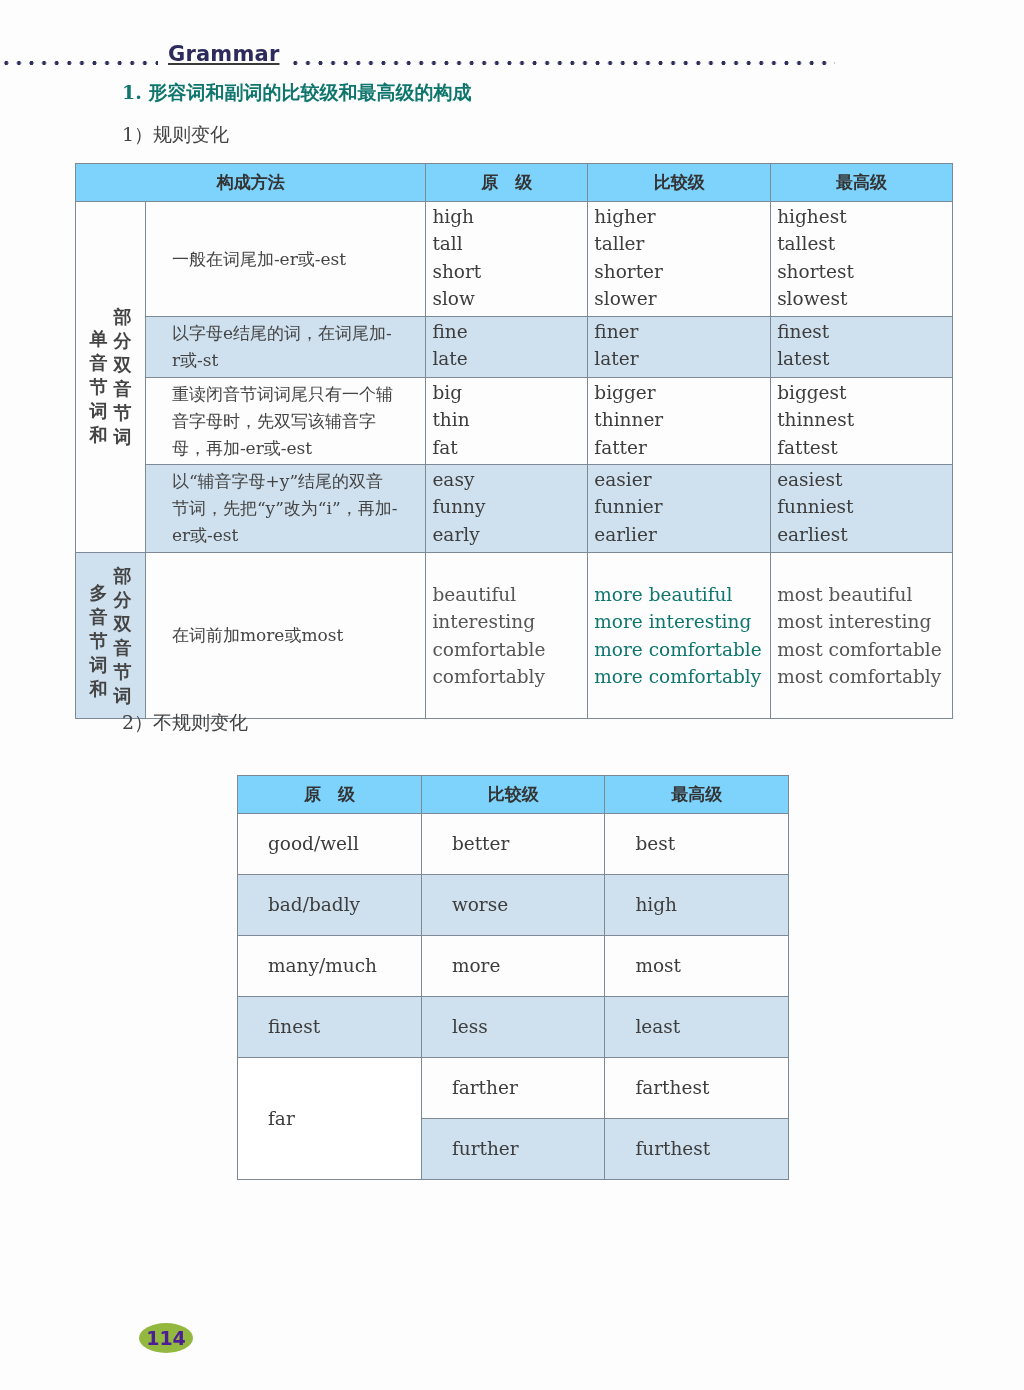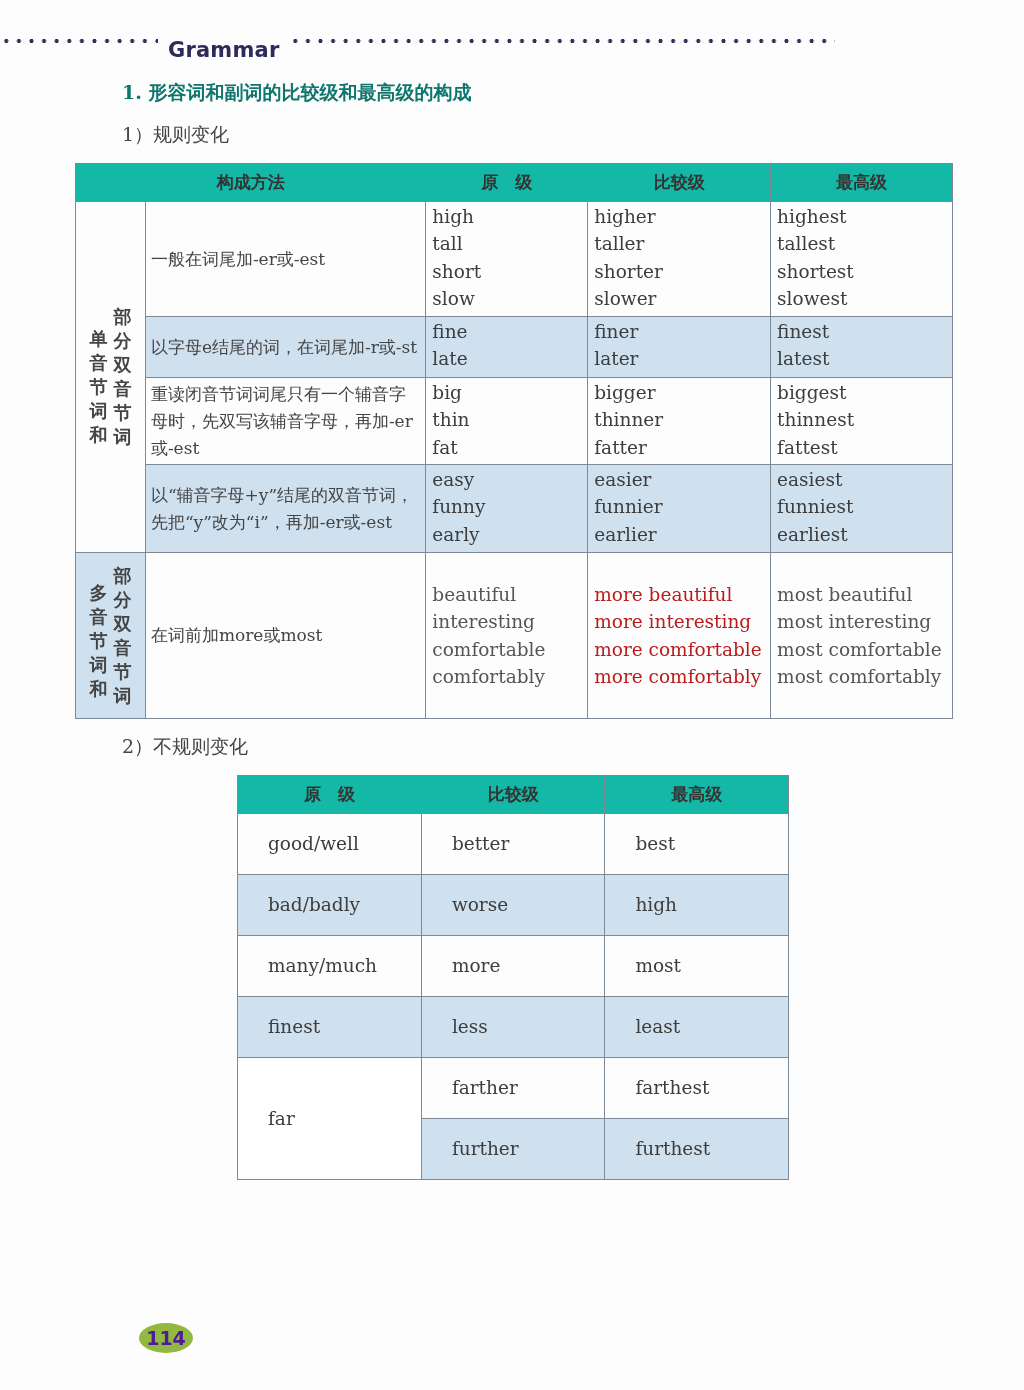--- a/index.html
+++ b/index.html
@@ -3,40 +3,40 @@
 <meta charset="utf-8">
 <style>
   * { box-sizing: border-box; margin: 0; padding: 0; }
   body {
     width: 1024px; height: 1390px; background: #fdfdfd;
     font-family: "DejaVu Serif", "Liberation Serif", serif;
     color: #3a3a3a; position: relative; overflow: hidden;
   }
   .header-row {
     position: absolute; top: 38px; left: 0; width: 835px; height: 28px;
-    display: flex; align-items: flex-start;
+    display: flex; align-items: flex-end; text-decoration: underline;
   }
   .dots { height: 6px; background-image: radial-gradient(circle, #2f2e5a 1.8px, transparent 2.2px); background-size: 12.6px 6px; background-repeat: repeat-x; }
   .dots.left { width: 158px; margin-left: 0; }
   .dots.right { flex: 1; margin-right: 0; }
   .grammar-title {
     font-family: "DejaVu Sans", "Liberation Sans", sans-serif; font-weight: bold;
     font-size: 21px; color: #2d2b5c; padding: 0 10px; letter-spacing: 0.2px;
   }
   .section-title { position: absolute; left: 122px; top: 80px; font-size: 19px; color: #0f766e; font-weight: bold; }
   .sub-title { position: absolute; left: 122px; font-size: 19px; color: #444; }
   .sub-title.s1 { top: 122px; }
-  .sub-title.s2 { top: 710px; margin-top: 24px; }
+  .sub-title.s2 { top: 710px; }
 
   table { border-collapse: collapse; position: absolute; }
   td, th { border: 1.5px solid #7d8a96; vertical-align: top; }
   .blue { background: #cfe0ee; }
-  .hdr { background: #14b8a6; font-weight: bold; text-align: center; vertical-align: middle; font-size: 17px; color: #333; height: 38px; }
+  .hdr { background: #7dd3fc; font-weight: bold; text-align: center; vertical-align: middle; font-size: 17px; color: #333; height: 38px; }
   .words { font-size: 18.5px; line-height: 27.3px; padding: 1px 6px; color: #3d3d3d; }
-  .method { font-size: 17px; line-height: 27px; padding: 2px 5px; color: #444; vertical-align: middle; }
+  .method { font-size: 17px; line-height: 27px; padding: 2px 26px; color: #444; vertical-align: middle; }
   .vert { font-weight: bold; font-size: 18px; color: #444; text-align: center; vertical-align: middle; padding: 0; }
   .vcol { display: inline-block; width: 24px; line-height: 24px; vertical-align: middle; }
   .vcol span { display: block; }
 
   #t1 { left: 75px; top: 163px; width: 878px; }
   #t2 { left: 237px; top: 775px; width: 552px; }
   #t2 .words { font-size: 18.5px; line-height: 36px; padding: 12px 30px; vertical-align: middle; }
   #t2 .hdr { height: 38px; }
 
   .page-num {
@@ -133,21 +133,21 @@
         <span>多</span><span>音</span><span>节</span><span>词</span><span>和</span>
       </div><div class="vcol">
         <span>部</span><span>分</span><span>双</span><span>音</span><span>节</span><span>词</span>
       </div>
     </td>
     <td class="method">在词前加more或most</td>
     <td class="words" style="white-space:pre-line;vertical-align:middle;color:#555">beautiful
 interesting
 comfortable
 comfortably</td>
-    <td class="words" style="white-space:pre-line;vertical-align:middle;color:#b91c1c">more beautiful
+    <td class="words" style="white-space:pre-line;vertical-align:middle;color:#0f766e">more beautiful
 more interesting
 more comfortable
 more comfortably</td>
     <td class="words" style="white-space:pre-line;vertical-align:middle;color:#555">most beautiful
 most interesting
 most comfortable
 most comfortably</td>
   </tr>
 </tbody>
   </table>

